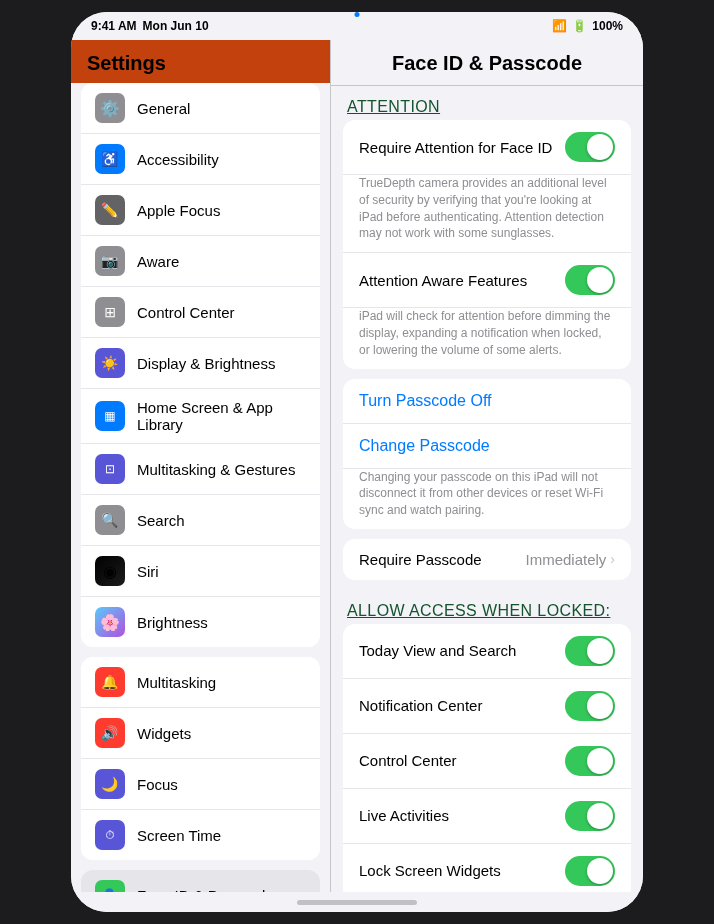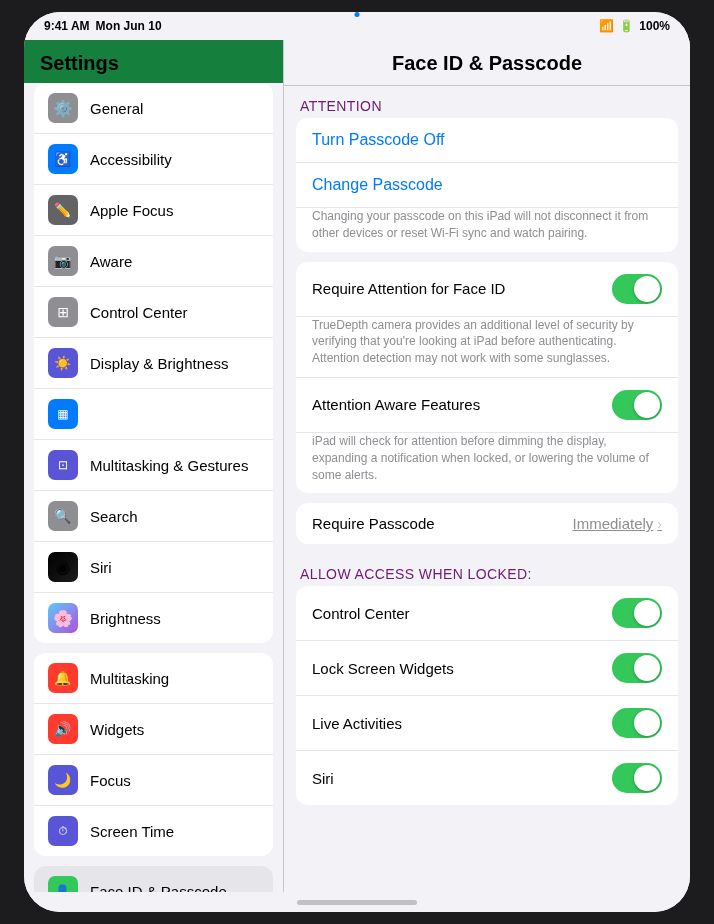--- a/index.html
+++ b/index.html
@@ -7,21 +7,21 @@
       width: 714px;
       height: 924px;
       background: #1c1c1e;
       display: flex;
       justify-content: center;
       align-items: center;
       font-family: -apple-system, 'SF Pro Text', 'Helvetica Neue', sans-serif;
       overflow: hidden;
     }
     .device {
-      width: 666px;
+      width: 572px;
       height: 900px;
       background: #f2f2f7;
       border-radius: 36px;
       overflow: hidden;
       position: relative;
       display: flex;
       flex-direction: column;
     }
     .status-bar {
       background: #f2f2f7;
@@ -47,21 +47,21 @@
       background: #f2f2f7;
       overflow-y: auto;
       flex-shrink: 0;
       border-right: 1px solid #c6c6c8;
     }
     .sidebar-header {
       padding: 12px 16px 8px;
       font-size: 20px;
       font-weight: 700;
       color: #000;
-      background: #15803d;
+      background: #c2410c;
     }
     .sidebar-group {
       background: #fff;
       border-radius: 12px;
       margin: 0 10px 10px;
       overflow: hidden;
     }
     .sidebar-item {
       display: flex;
       align-items: center;
@@ -96,25 +96,26 @@
     .content-header {
       padding: 12px 20px 10px;
       font-size: 20px;
       font-weight: 700;
       color: #000;
       border-bottom: 1px solid #c6c6c8;
       background: #f2f2f7;
       text-align: center;
     }
     .section-label {
-      font-size: 14px;
-      color: #701a75;
+      font-size: 16px;
+      color: #14532d;
       text-transform: uppercase;
       letter-spacing: 0.4px;
       padding: 12px 16px 4px;
+      text-decoration: underline;
     }
     .card {
       background: #fff;
       border-radius: 12px;
       margin: 0 12px 10px;
       overflow: hidden;
     }
     .card-row {
       display: flex;
       align-items: center;
@@ -167,21 +168,20 @@
       display: flex;
       align-items: center;
       justify-content: space-between;
       padding: 12px 16px;
     }
     .require-right {
       display: flex;
       align-items: center;
       color: #8e8e93;
       font-size: 15px;
-      text-decoration: underline;
     }
     .chevron {
       color: #c7c7cc;
       font-size: 14px;
       margin-left: 4px;
     }
     .home-indicator {
       height: 20px;
       display: flex;
       justify-content: center;
@@ -257,20 +257,21 @@
         <div class="sidebar-item">
           <div class="sidebar-icon icon-gray" style="color:white;font-size:14px;">⊞</div>
           <span class="sidebar-label">Control Center</span>
         </div>
         <div class="sidebar-item">
           <div class="sidebar-icon icon-indigo" style="color:white;font-size:14px;">☀️</div>
           <span class="sidebar-label">Display &amp; Brightness</span>
         </div>
         <div class="sidebar-item">
           <div class="sidebar-icon icon-blue" style="color:white;font-size:12px;">▦</div>
+          <span class="sidebar-label">Home Screen &amp; App Library</span>
         </div>
         <div class="sidebar-item">
           <div class="sidebar-icon icon-indigo" style="color:white;font-size:12px;">⊡</div>
           <span class="sidebar-label">Multitasking &amp; Gestures</span>
         </div>
         <div class="sidebar-item">
           <div class="sidebar-icon icon-gray" style="color:white;font-size:14px;">🔍</div>
           <span class="sidebar-label">Search</span>
         </div>
         <div class="sidebar-item">
@@ -310,60 +311,68 @@
 
       </div>
 
     </div>
 
     <div class="content">
       <div class="content-header">Face ID &amp; Passcode</div>
 
       <div class="section-label">ATTENTION</div>
       <div class="card">
+        <div class="card-row">
+          <span class="card-row-label">Require Attention for Face ID</span>
+          <div class="toggle"></div>
+        </div>
+        <div class="card-row-sublabel">TrueDepth camera provides an additional level of security by verifying that you're looking at iPad before authenticating. Attention detection may not work with some sunglasses.</div>
+        <div class="card-row">
+          <span class="card-row-label">Attention Aware Features</span>
+          <div class="toggle"></div>
+        </div>
+        <div class="card-row-sublabel">iPad will check for attention before dimming the display, expanding a notification when locked, or lowering the volume of some alerts.</div>
+      </div>
+
+      <div class="card">
         <a class="link-blue">Turn Passcode Off</a>
         <a class="link-blue">Change Passcode</a>
         <div class="card-row-sublabel" style="border-bottom:none;">Changing your passcode on this iPad will not disconnect it from other devices or reset Wi-Fi sync and watch pairing.</div>
-      </div>
-
-      <div class="card">
-        <div class="card-row">
-          <span class="card-row-label">Require Attention for Face ID</span>
-          <div class="toggle"></div>
-        </div>
-        <div class="card-row-sublabel">TrueDepth camera provides an additional level of security by verifying that you're looking at iPad before authenticating. Attention detection may not work with some sunglasses.</div>
-        <div class="card-row">
-          <span class="card-row-label">Attention Aware Features</span>
-          <div class="toggle"></div>
-        </div>
-        <div class="card-row-sublabel">iPad will check for attention before dimming the display, expanding a notification when locked, or lowering the volume of some alerts.</div>
       </div>
 
       <div class="card">
         <div class="require-row">
           <span class="card-row-label">Require Passcode</span>
           <div class="require-right">
             <span>Immediately</span>
             <span class="chevron">›</span>
           </div>
         </div>
       </div>
 
       <div class="section-label">ALLOW ACCESS WHEN LOCKED:</div>
       <div class="card">
         <div class="card-row">
+          <span class="card-row-label">Today View and Search</span>
+          <div class="toggle"></div>
+        </div>
+        <div class="card-row">
+          <span class="card-row-label">Notification Center</span>
+          <div class="toggle"></div>
+        </div>
+        <div class="card-row">
           <span class="card-row-label">Control Center</span>
           <div class="toggle"></div>
         </div>
         <div class="card-row">
+          <span class="card-row-label">Live Activities</span>
+          <div class="toggle"></div>
+        </div>
+        <div class="card-row">
           <span class="card-row-label">Lock Screen Widgets</span>
-          <div class="toggle"></div>
-        </div>
-        <div class="card-row">
-          <span class="card-row-label">Live Activities</span>
           <div class="toggle"></div>
         </div>
         <div class="card-row">
           <span class="card-row-label">Siri</span>
           <div class="toggle"></div>
         </div>
 
       </div>
 
     </div>

